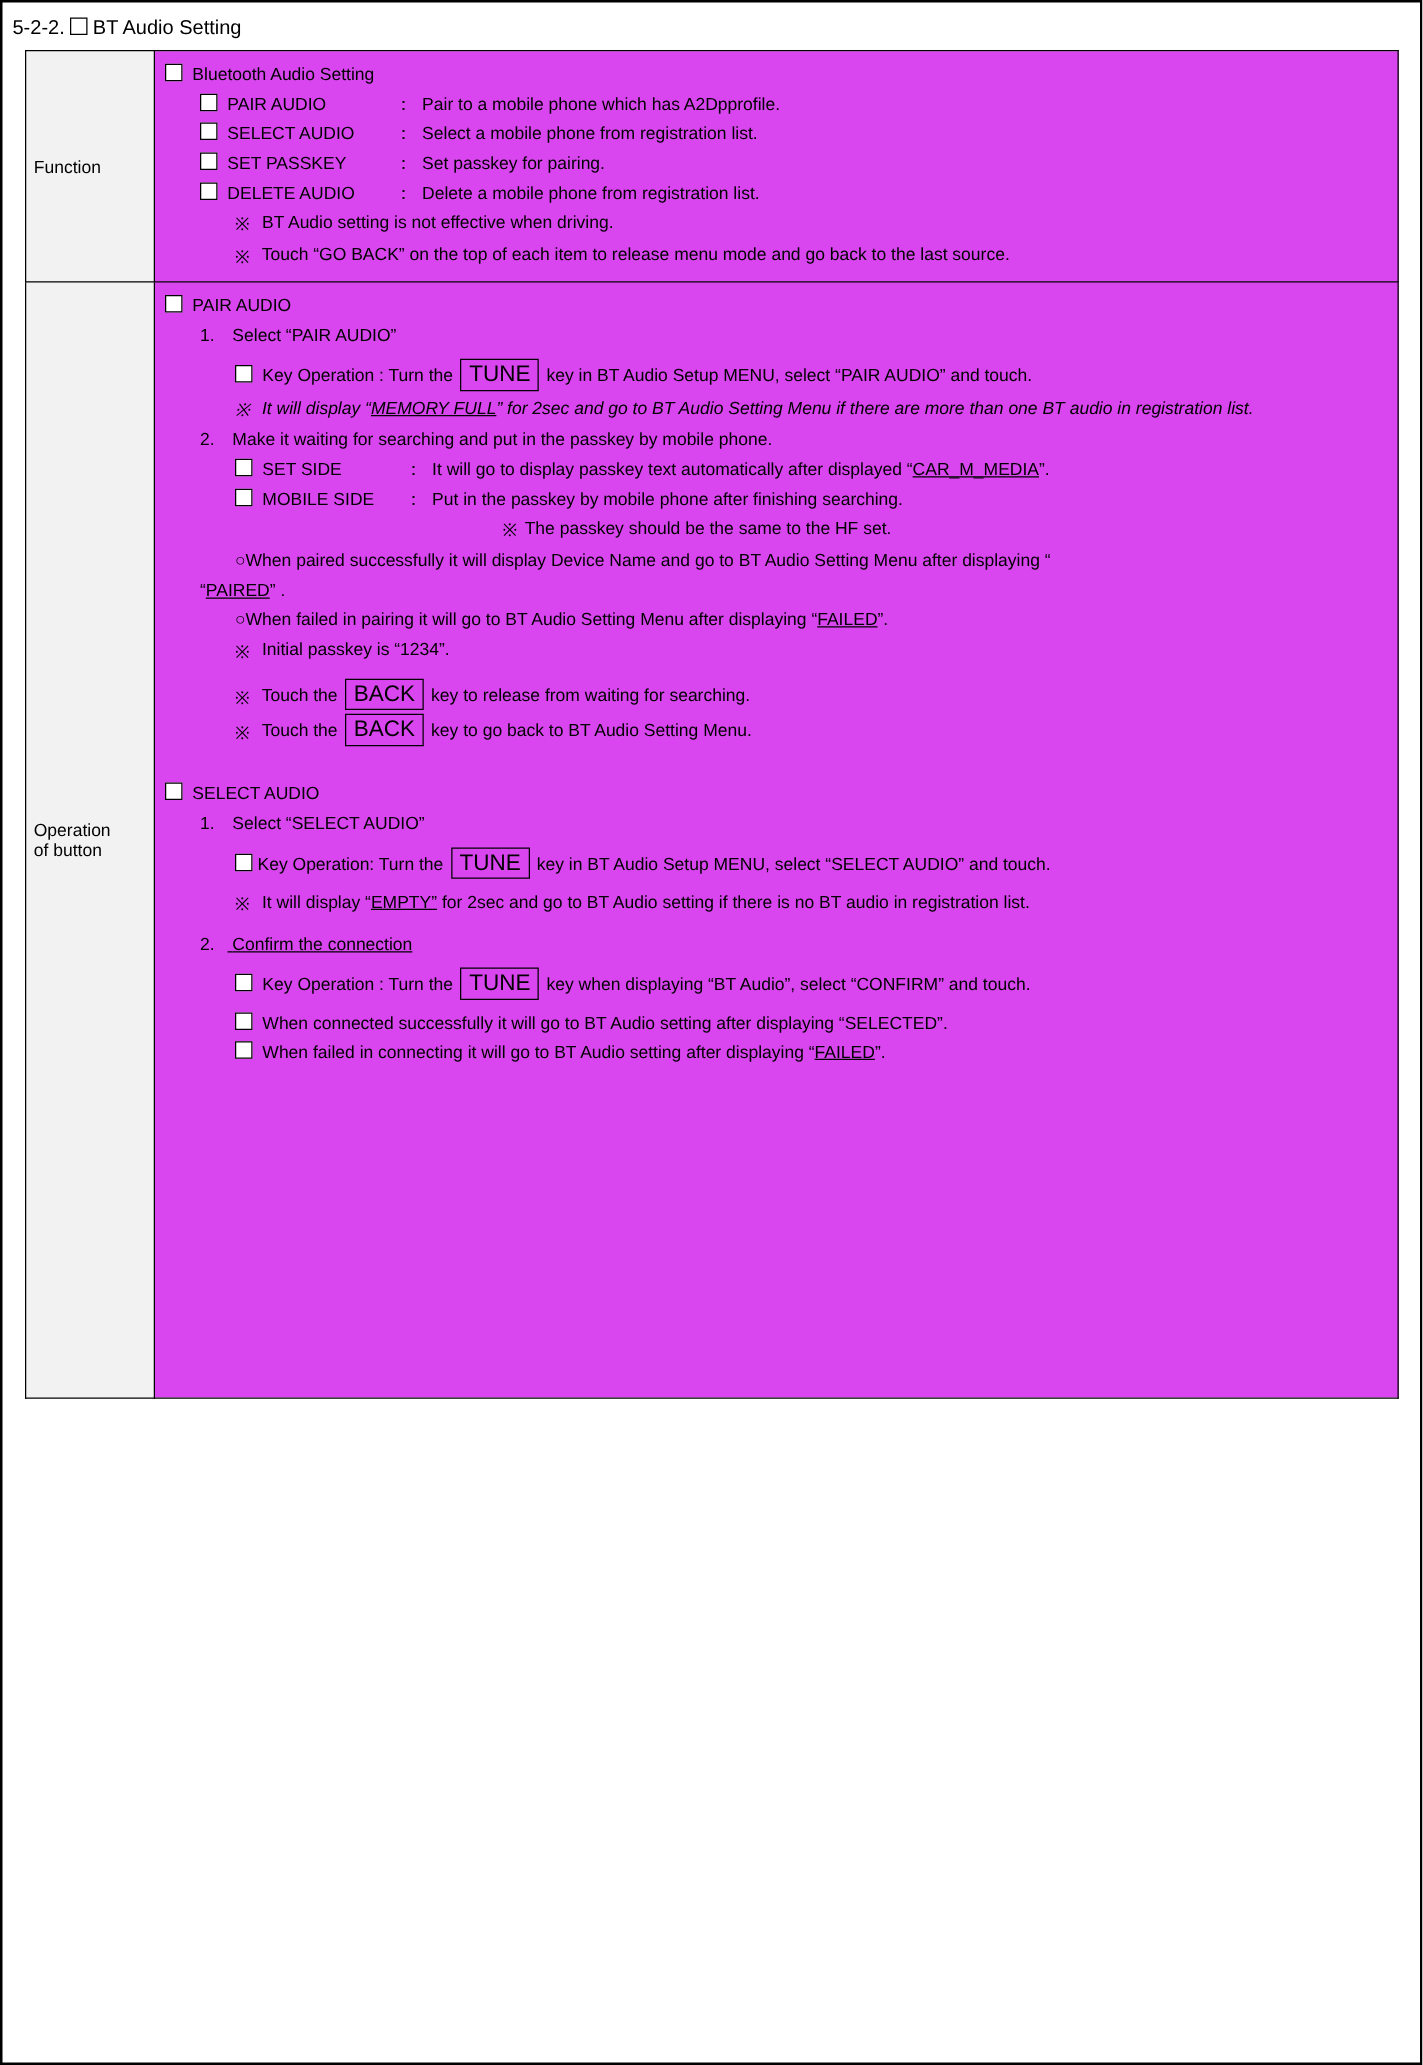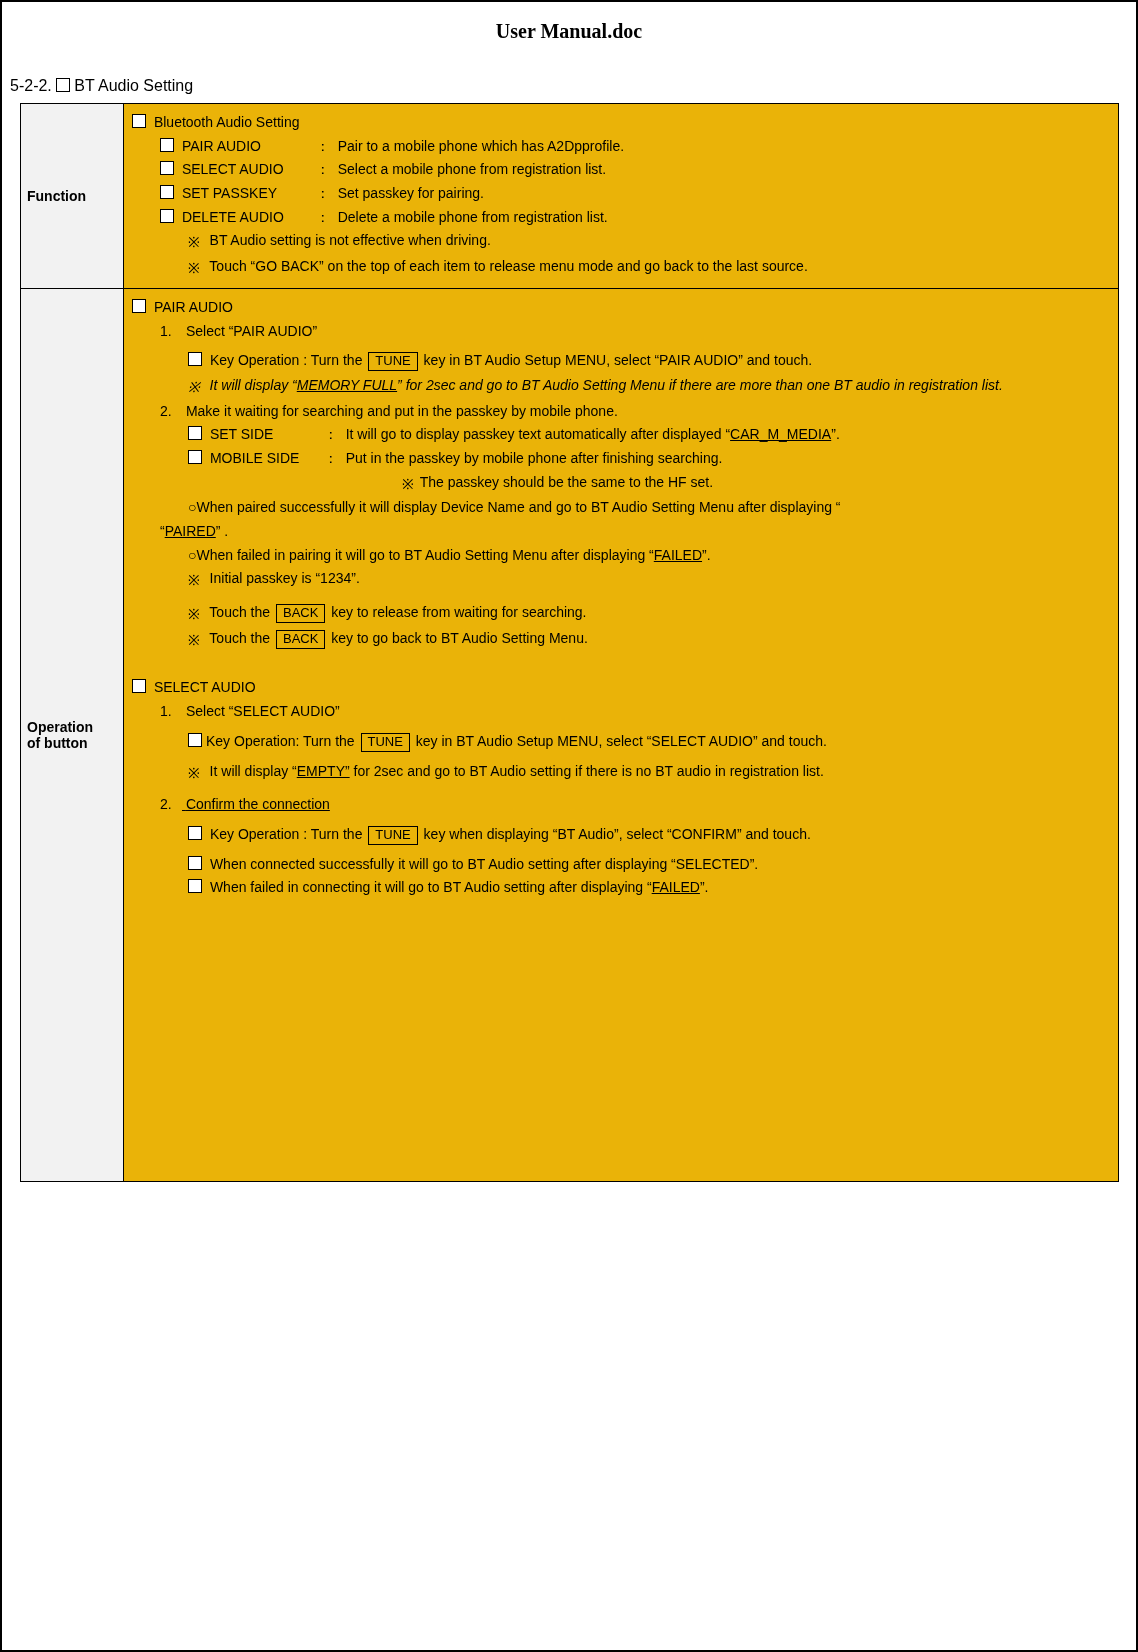--- a/index.html
+++ b/index.html
@@ -52,34 +52,33 @@
     border: 1.5px solid #000;
     vertical-align: top;
     padding: 6px 8px 6px 8px;
   }
   .cell.label {
     width: 90px;
     background: #f2f2f2;
     vertical-align: middle;
     text-align: left;
     padding: 6px 6px;
-    font-weight: bold;
-  }
-  .cell.content { background: #eab308; }
+  }
+  .cell.content { background: #d946ef; }
   .cell.content.opbutton-height { height: 880px; }
   .line { margin: 2px 0; line-height: 1.55; }
   .indent1 { padding-left: 28px; }
   .indent2 { padding-left: 56px; }
   .ref { display:inline-block; vertical-align: -2px; margin-right: 6px; font-size: 14px; }
   .keycap {
     display: inline-block;
     border: 1.2px solid #000;
     padding: 0 6px;
     margin: 0 2px;
-    font-size: 13px;
+    font-size: 18px;
     line-height: 1.3;
   }
   .u { text-decoration: underline; }
   .num { display:inline-block; width: 22px; }
   .desc { display:inline-block; }
   .menu-label { display:inline-block; width: 130px; }
   .colon { display:inline-block; width: 18px; }
   .footer {
     position: absolute;
     bottom: 14px;
@@ -100,21 +99,20 @@
     margin-top: -2px;
     display: block;
   }
   .justify { text-align: justify; }
 </style>
 </head>
 <body>
 
 <div class="page">
 
-  <div class="doc-title">User Manual.doc</div>
 
   <div class="section-heading">
     <span>5-2-2. </span><span class="checkbox"></span><span>BT Audio Setting</span>
   </div>
 
   <div class="table">
 
     <div class="row">
       <div class="cell label">
         <span>Function</span>

